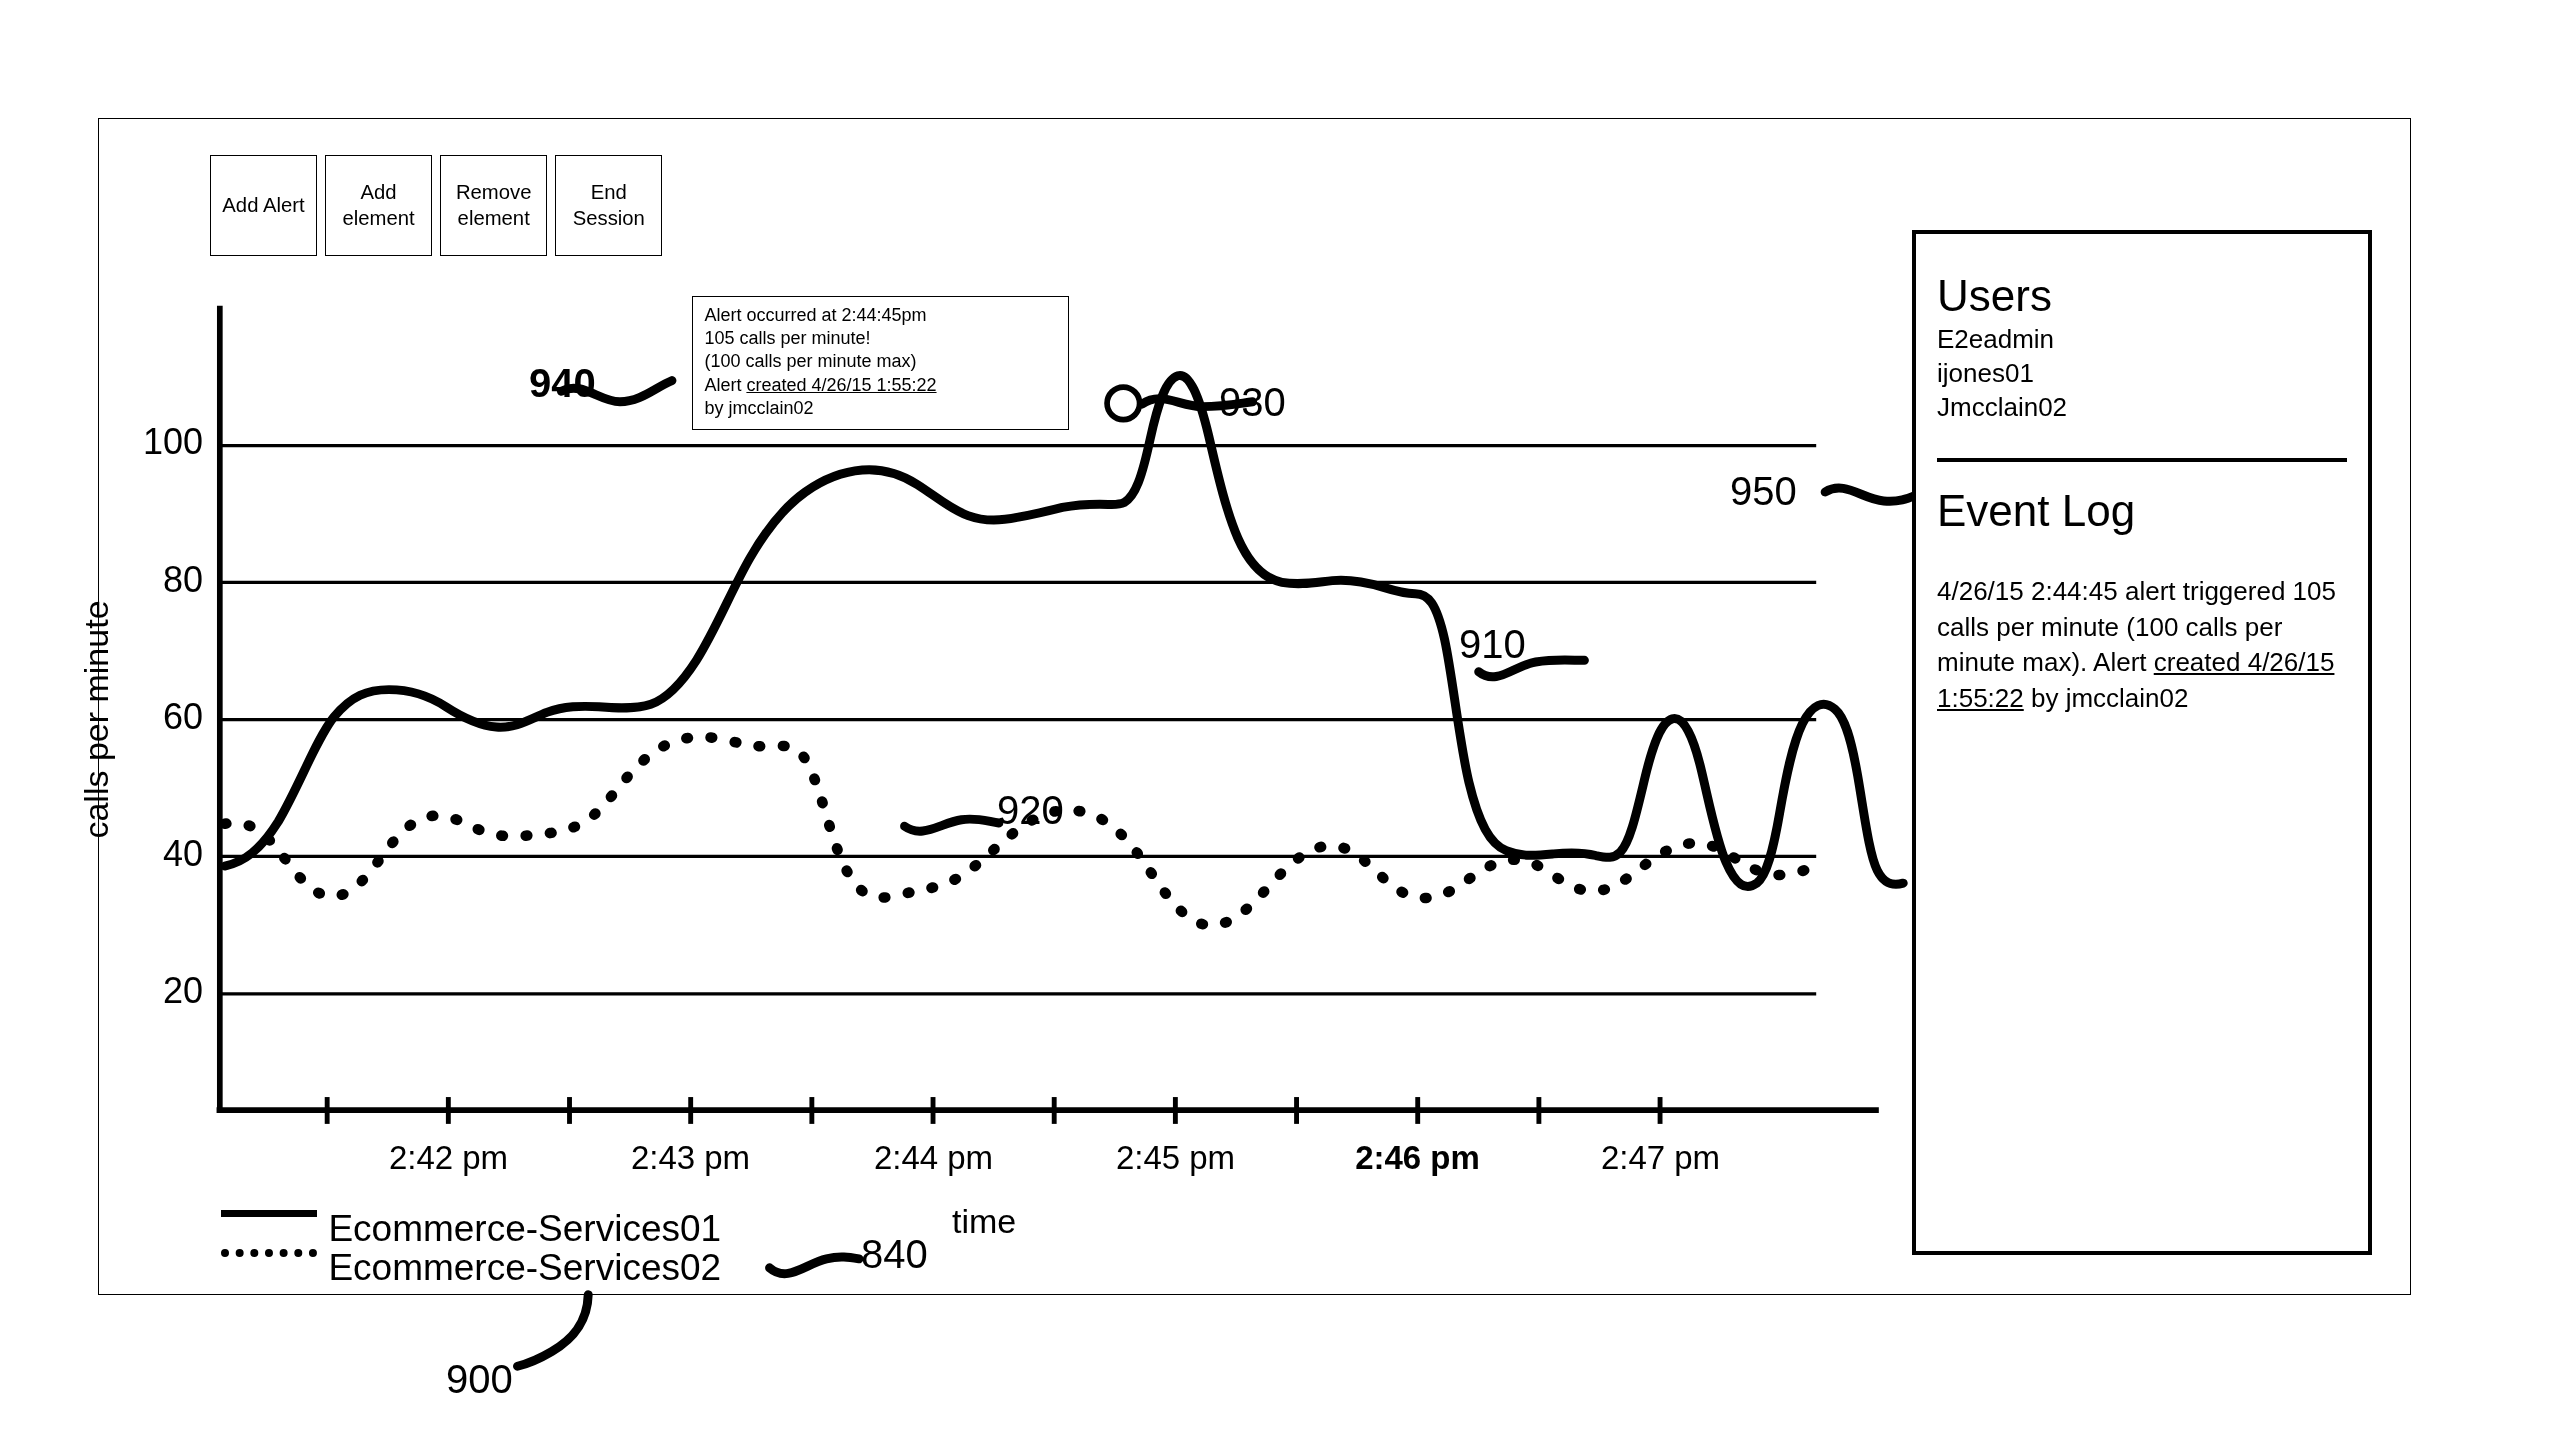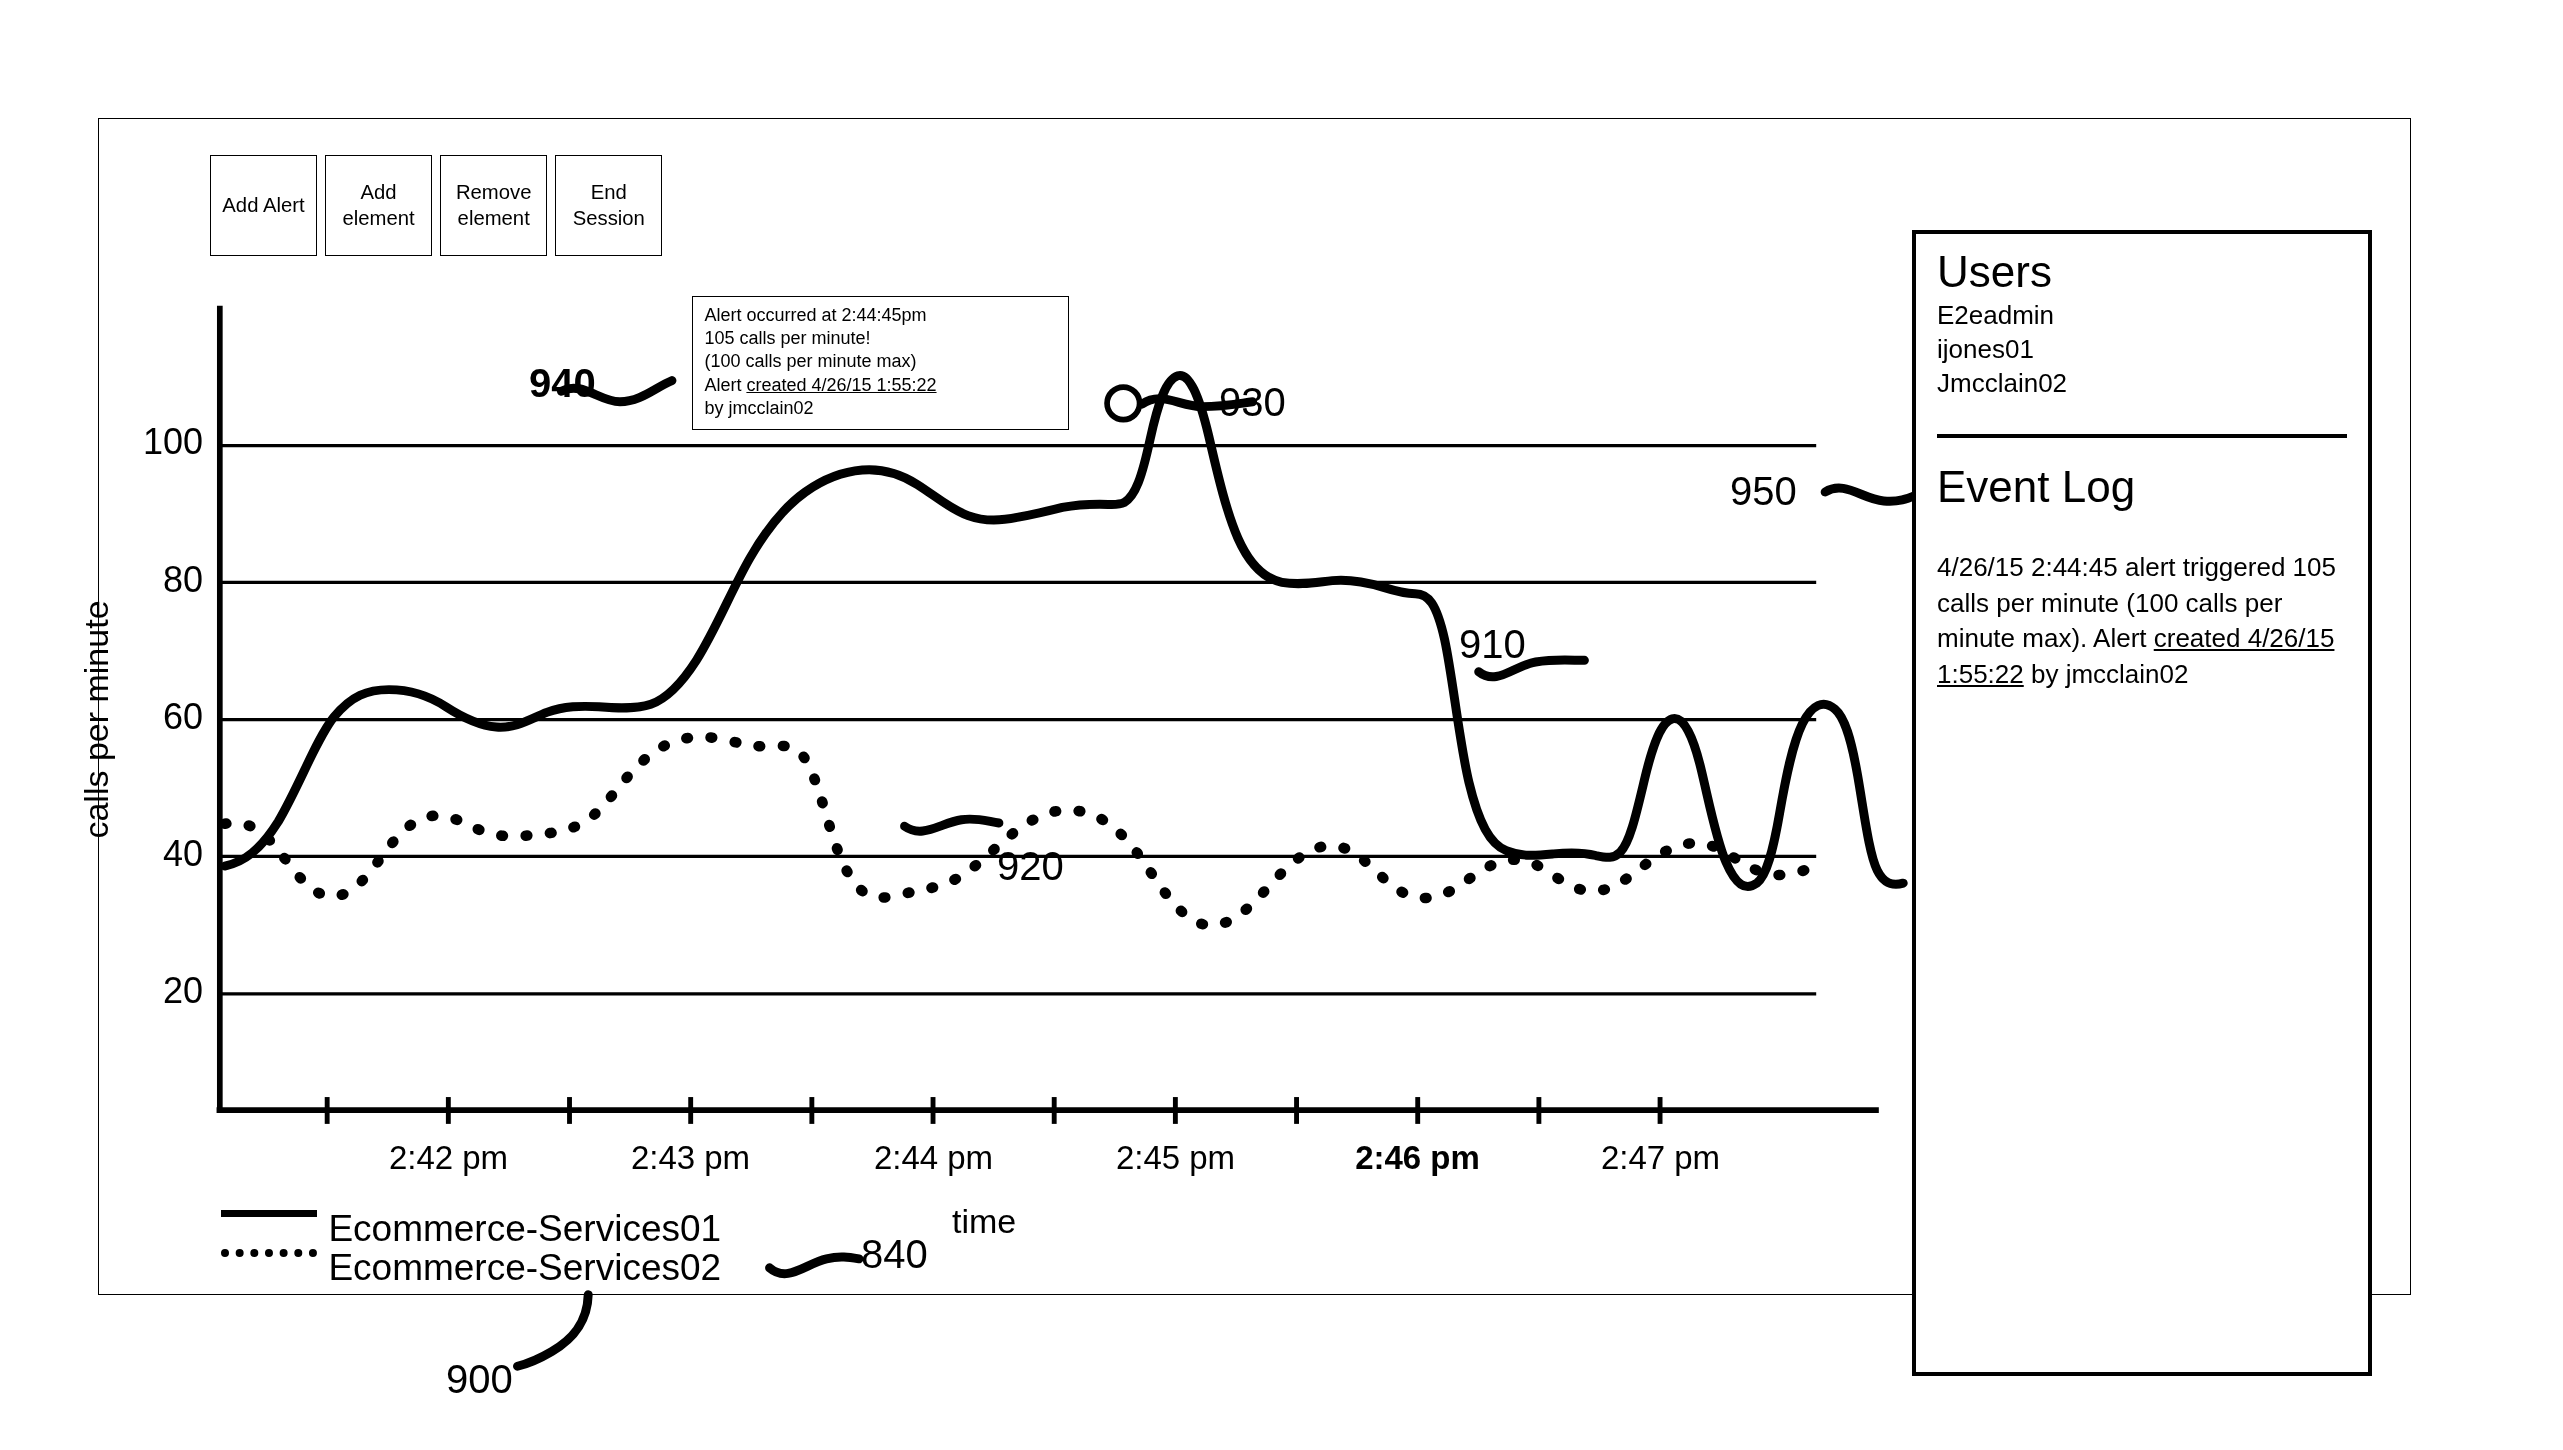--- a/index.html
+++ b/index.html
@@ -60,22 +60,22 @@
   .callout{
     position:absolute;left:692px;top:296px;width:377px;
     border:1.6px solid #000;background:#fff;box-sizing:border-box;
     padding:6.5px 9.8px 8.1px 11.4px;font-size:18px;line-height:1.30;
     font-family:"Liberation Sans", sans-serif;
   }
   .callout .u{text-decoration:underline;}
 
   
   .side-panel{
-    position:absolute;left:1912px;top:230px;width:460px;height:1146px;
-    border:4.1px solid #000;background:#fff;box-sizing:border-box;padding:13px 21px;
+    position:absolute;left:1912px;top:230px;width:460px;height:1025px;
+    border:4.1px solid #000;background:#fff;box-sizing:border-box;padding:37px 21px;
   }
   .panel-h{font-size:44px;line-height:1.12;margin:0 0 1.6px 0;
            font-family:"Liberation Sans", sans-serif;}
   .panel-user{font-size:26px;line-height:1.32;font-family:"Liberation Sans", sans-serif;}
   .panel-divider{border-top:4.1px solid #000;margin:33px 0 24.4px 0;}
   .panel-log{font-size:26px;line-height:1.36;margin-top:39px;
              font-family:"Liberation Sans", sans-serif;}
   .panel-log .u{text-decoration:underline;}
 
   
@@ -271,19 +271,19 @@
     <div class="panel-divider"></div>
 
     <div class="panel-h">Event Log</div>
 
     <div class="panel-log"><span>4/26/15 2:44:45 alert triggered 105 calls per minute (100 calls per minute max).  Alert </span><span class="u">created 4/26/15 1:55:22</span><span> by jmcclain02</span></div>
   </div>
 
   <div class="refnum" style="left:529px;top:361px;font-weight:bold;">940</div>
   <div class="refnum" style="left:1219px;top:380px;">930</div>
   <div class="refnum" style="left:1459px;top:622px;">910</div>
-  <div class="refnum" style="left:997px;top:844px;">920</div>
+  <div class="refnum" style="left:997px;top:788px;">920</div>
   <div class="refnum" style="left:861px;top:1232px;">840</div>
   <div class="refnum" style="left:1730px;top:469px;">950</div>
   <div class="refnum" style="left:446px;top:1357px;">900</div>
 
 </div>
 
 
 </body></html>

